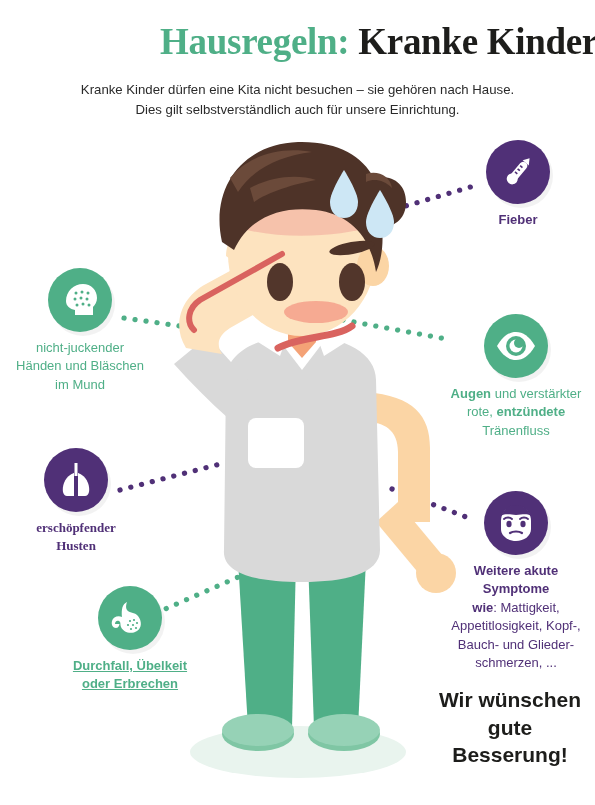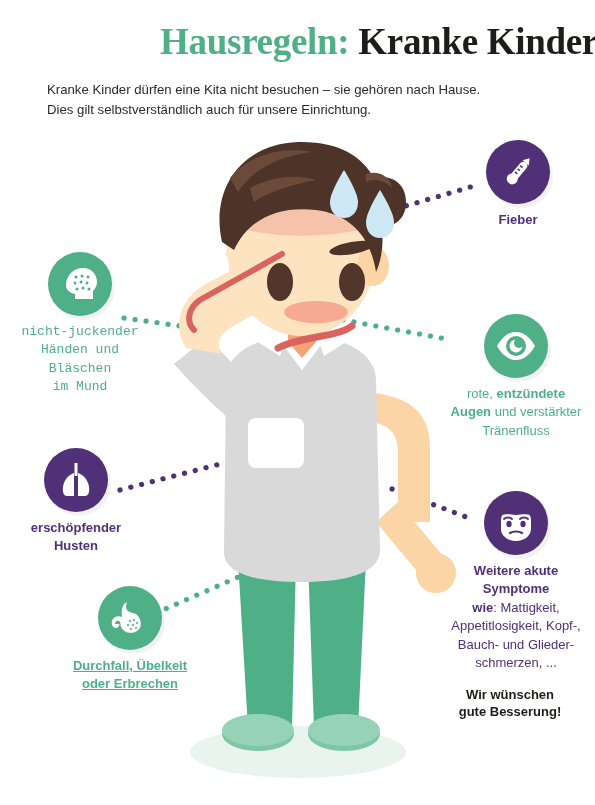--- a/index.html
+++ b/index.html
@@ -34,21 +34,21 @@
     white-space: nowrap;
   }
   .title .t-green { color: #4FAF87; }
   .title .t-dark  { color: #1d1d1b; }
 
   .subtitle {
     position: absolute;
     left: 47px;
     top: 80px;
     width: 501px;
-    text-align: left;
+    text-align: center;
     font-size: 13.2px;
     line-height: 1.55;
     color: #2a2a2a;
   }
 
   
   .callout {
     position: absolute;
   }
   .bubble {
@@ -70,38 +70,38 @@
     text-align: center;
     font-size: 13px;
     line-height: 1.42;
   }
   .caption.green  { color: #4FAF87; }
   .caption.purple { color: #503077; }
   .caption b { font-weight: bold; }
 
   
   #c-fever   { left: 455px; top: 140px; width: 126px; }
-  #c-rash    { left: 10px;  top: 252px; width: 140px; font-family: Liberation Mono, monospace; }
+  #c-rash    { left: 10px;  top: 268px; width: 140px; }
   #c-eyes    { left: 440px; top: 314px; width: 152px; }
-  #c-cough   { left: 12px;  top: 448px; width: 128px; }
+  #c-cough   { left: 12px;  top: 448px; width: 128px; font-family: Liberation Serif, serif; }
   #c-other   { left: 440px; top: 491px; width: 152px; }
   #c-stomach { left: 55px;  top: 586px; width: 150px; }
 
   #c-fever .caption,
   #c-cough .caption { font-weight: bold; }
   #c-stomach .caption { font-weight: bold; text-decoration: underline; }
 
   
   .wish {
     position: absolute;
     left: 430px;
     top: 686px;
     width: 160px;
     text-align: center;
-    font-size: 13px;
+    font-size: 21px;
     font-weight: bold;
     line-height: 1.32;
     color: #1d1d1b;
   }
 
   
   #figure {
     position: absolute;
     left: 130px;
     top: 130px;
@@ -262,22 +262,22 @@
   <div class="callout" id="c-eyes">
     <div class="bubble green">
       <svg width="44" height="44" viewBox="0 0 44 44">
         <path d="M3 22 C9 12 15 8 22 8 C29 8 35 12 41 22 C35 32 29 36 22 36 C15 36 9 32 3 22 Z" fill="#ffffff"></path>
         <circle cx="22" cy="22" r="10" fill="#4FAF87"></circle>
         <circle cx="22" cy="22" r="6.5" fill="#ffffff"></circle>
         <circle cx="25" cy="19" r="5" fill="#4FAF87"></circle>
       </svg>
     </div>
     <div class="caption green">
+      <div><b>Augen</b><span> und verstärkter</span></div>
       <div><span>rote, </span><b>entzündete</b></div>
-      <div><b>Augen</b><span> und verstärkter</span></div>
       <div><span>Tränenfluss</span></div>
     </div>
   </div>
 
   <div class="callout" id="c-cough">
     <div class="bubble purple">
       <svg width="42" height="42" viewBox="0 0 42 42">
         <rect x="19.5" y="4" width="3" height="13" fill="#ffffff"></rect>
         <path d="M19 14 C19 14 12 16 9 24 C6.5 31 8 37 12 37 L19 37 Z" fill="#ffffff"></path>
         <path d="M23 14 C23 14 30 16 33 24 C35.5 31 34 37 30 37 L23 37 Z" fill="#ffffff"></path>

